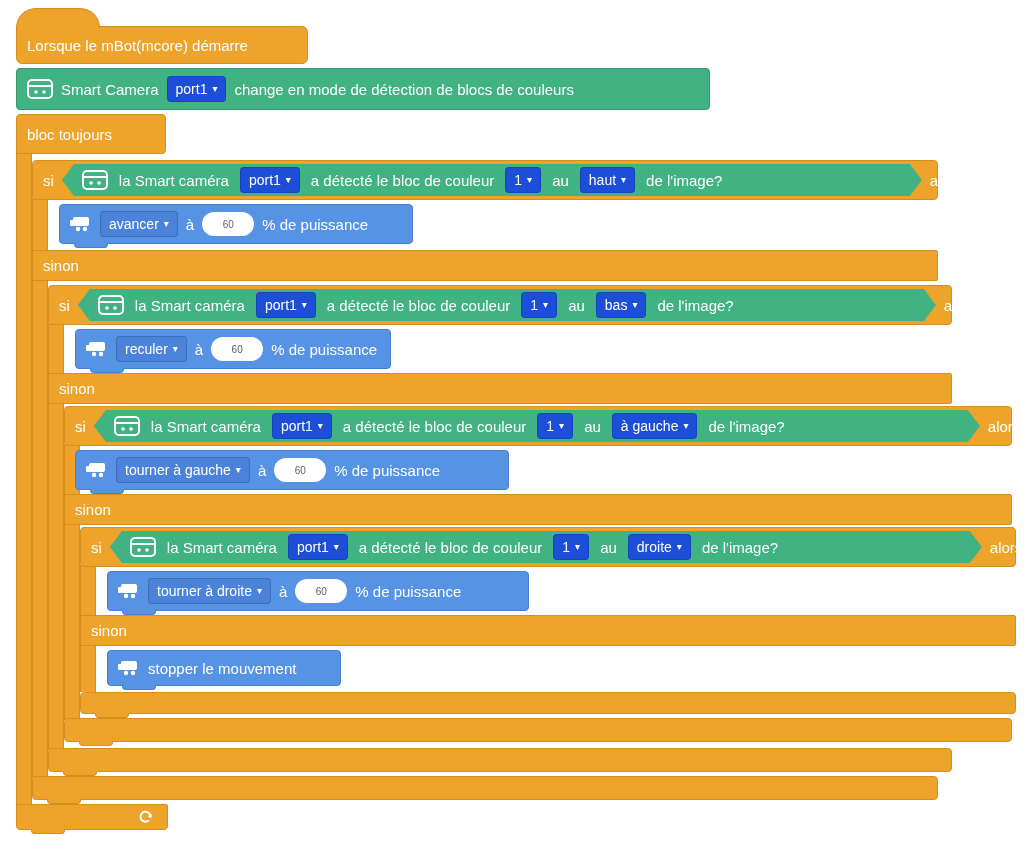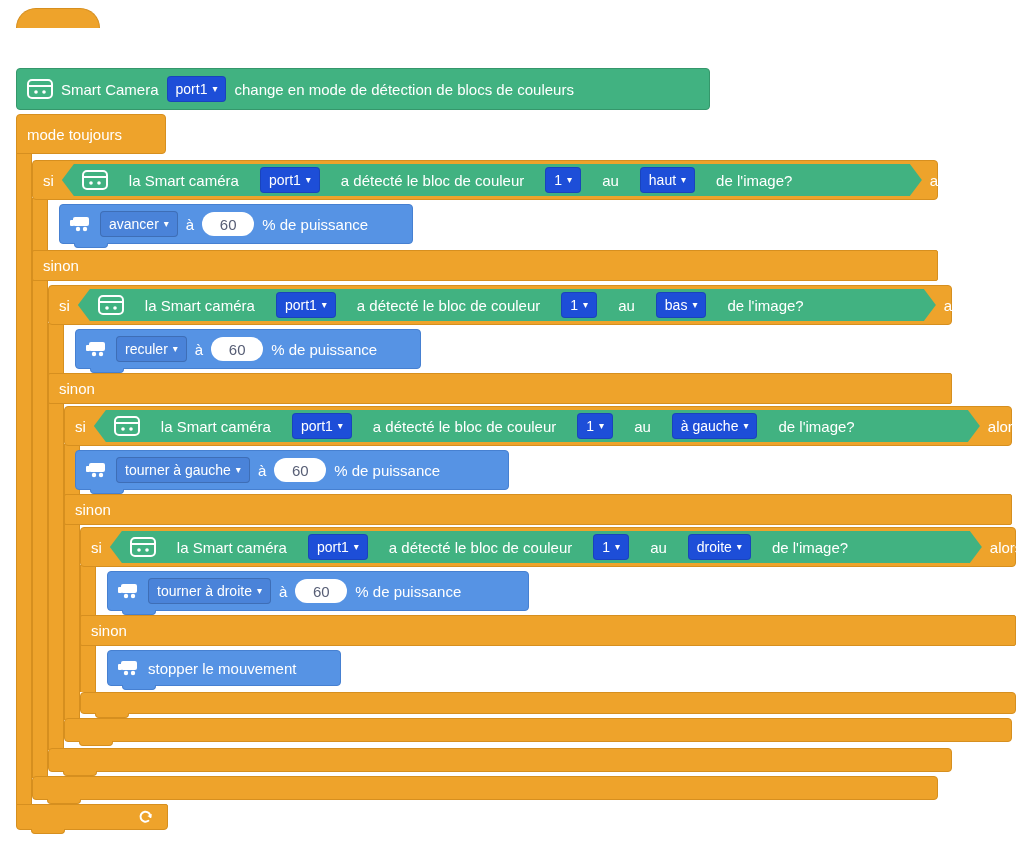--- a/index.html
+++ b/index.html
@@ -7,66 +7,69 @@
           font-family:"Liberation Sans",sans-serif;overflow:hidden;}
   .bar{position:absolute;box-sizing:border-box;display:flex;align-items:center;gap:8px;
        padding:0 10px;color:#fff;font-size:15px;white-space:nowrap;border-radius:4px;}
   .gold{background:#EEA32B;border:1px solid #D68F1F;}
   .green{background:#41B281;border:1px solid #35976B;}
   .blue{background:#5693E4;border:1px solid #4680D1;margin-left:11px;}
   .spine{position:absolute;box-sizing:border-box;background:#EEA32B;
          border-left:1px solid #D68F1F;border-right:1px solid #D68F1F;}
   .hat-bump{position:absolute;width:84px;height:20px;background:#EEA32B;
             border:1px solid #D68F1F;border-bottom:none;border-radius:42px 42px 0 0;box-sizing:border-box;}
-  .hex{display:flex;align-items:center;gap:21px;height:32px;padding:0 20px;background:#41B281;
+  .hex{display:flex;align-items:center;gap:11px;height:32px;padding:0 20px;background:#41B281;
        clip-path:polygon(12px 0,calc(100% - 12px) 0,100% 50%,calc(100% - 12px) 100%,12px 100%,0 50%);}
   .dd{display:inline-flex;align-items:center;gap:5px;height:26px;padding:0 9px;
       border-radius:4px;font-size:14px;white-space:nowrap;}
   .dd-green{background:#1d4ed8;box-shadow:inset 0 0 0 1px rgba(0,0,0,.13);}
   .dd-blue{background:#4A83D9;box-shadow:inset 0 0 0 1px rgba(0,0,0,.16);}
   .arr{font-size:10px;line-height:1;}
   .num{display:inline-flex;align-items:center;justify-content:center;min-width:36px;height:24px;
-       padding:0 8px;border-radius:12px;background:#fff;color:#575E75;font-size:15px;}
+       padding:0 8px;border-radius:12px;background:#fff;color:#575E75;font-size:10px;}
   .icon{display:inline-flex;align-items:center;line-height:0;}
   .tab{position:absolute;left:14px;bottom:-5px;width:34px;height:5px;border-radius:0 0 4px 4px;box-sizing:border-box;}
   .tab-gold{background:#EEA32B;border:1px solid #D68F1F;border-top:none;}
   .tab-blue{background:#5693E4;border:1px solid #4680D1;border-top:none;}
 </style>
 </head>
 <body>
 
 <div class="canvas">
 
   <div class="spine" style="left:16px;top:152px;width:16px;height:654px"></div>
   <div class="spine" style="left:32px;top:198px;width:16px;height:580px"></div>
   <div class="spine" style="left:48px;top:323px;width:16px;height:427px"></div>
   <div class="spine" style="left:64px;top:444px;width:16px;height:276px"></div>
   <div class="spine" style="left:80px;top:565px;width:16px;height:127px"></div>
 
+  <div class="bar gold" style="left:16px;top:26px;width:292px;height:38px;border-radius:0 6px 6px 6px">
+    <span>Lorsque le mBot(mcore) démarre</span>
+  </div>
   <div class="hat-bump" style="left:16px;top:8px"></div>
 
   <div class="bar green" style="left:16px;top:68px;width:694px;height:42px">
     <span class="icon">
       <svg width="26" height="20" viewBox="0 0 26 20">
           <rect x="1" y="1" width="24" height="18" rx="4" fill="none" stroke="#fff" stroke-width="2"></rect>
           <line x1="2" y1="7" x2="24" y2="7" stroke="#fff" stroke-width="2"></line>
           <circle cx="9" cy="13" r="1.8" fill="#fff"></circle>
           <circle cx="17" cy="13" r="1.8" fill="#fff"></circle>
         </svg>
     </span>
     <span>Smart Camera</span>
     <span class="dd dd-green">
       <span>port1</span>
       <span class="arr">▾</span>
     </span>
     <span>change en mode de détection de blocs de couleurs</span>
   </div>
 
   <div class="bar gold" style="left:16px;top:114px;width:150px;height:40px;border-radius:4px 4px 4px 0">
-    <span>mode toujours</span>
+    <span>bloc toujours</span>
   </div>
 
   <div class="bar gold" style="left:32px;top:160px;width:906px;height:40px">
     <span>si</span>
     <div class="hex" style="min-width:820px">
       <span class="icon">
         <svg width="26" height="20" viewBox="0 0 26 20">
             <rect x="1" y="1" width="24" height="18" rx="4" fill="none" stroke="#fff" stroke-width="2"></rect>
             <line x1="2" y1="7" x2="24" y2="7" stroke="#fff" stroke-width="2"></line>
             <circle cx="9" cy="13" r="1.8" fill="#fff"></circle>
@@ -140,21 +143,21 @@
       <span>au</span>
       <span class="dd dd-green">
         <span>bas</span>
         <span class="arr">▾</span>
       </span>
       <span>de l'image?</span>
     </div>
     <span>alors</span>
   </div>
 
-  <div class="bar blue" style="left:64px;top:329px;width:346px;height:40px">
+  <div class="bar blue" style="left:64px;top:329px;width:316px;height:40px">
     <span class="icon">
       <svg width="22" height="16" viewBox="0 0 22 16">
           <rect x="3" y="1" width="16" height="9" rx="2" fill="#fff"></rect>
           <rect x="0" y="4" width="4" height="6" rx="1" fill="#fff"></rect>
           <circle cx="8" cy="13" r="2.2" fill="#fff"></circle>
           <circle cx="15" cy="13" r="2.2" fill="#fff"></circle>
         </svg>
     </span>
     <span class="dd dd-blue">
       <span>reculer</span>

